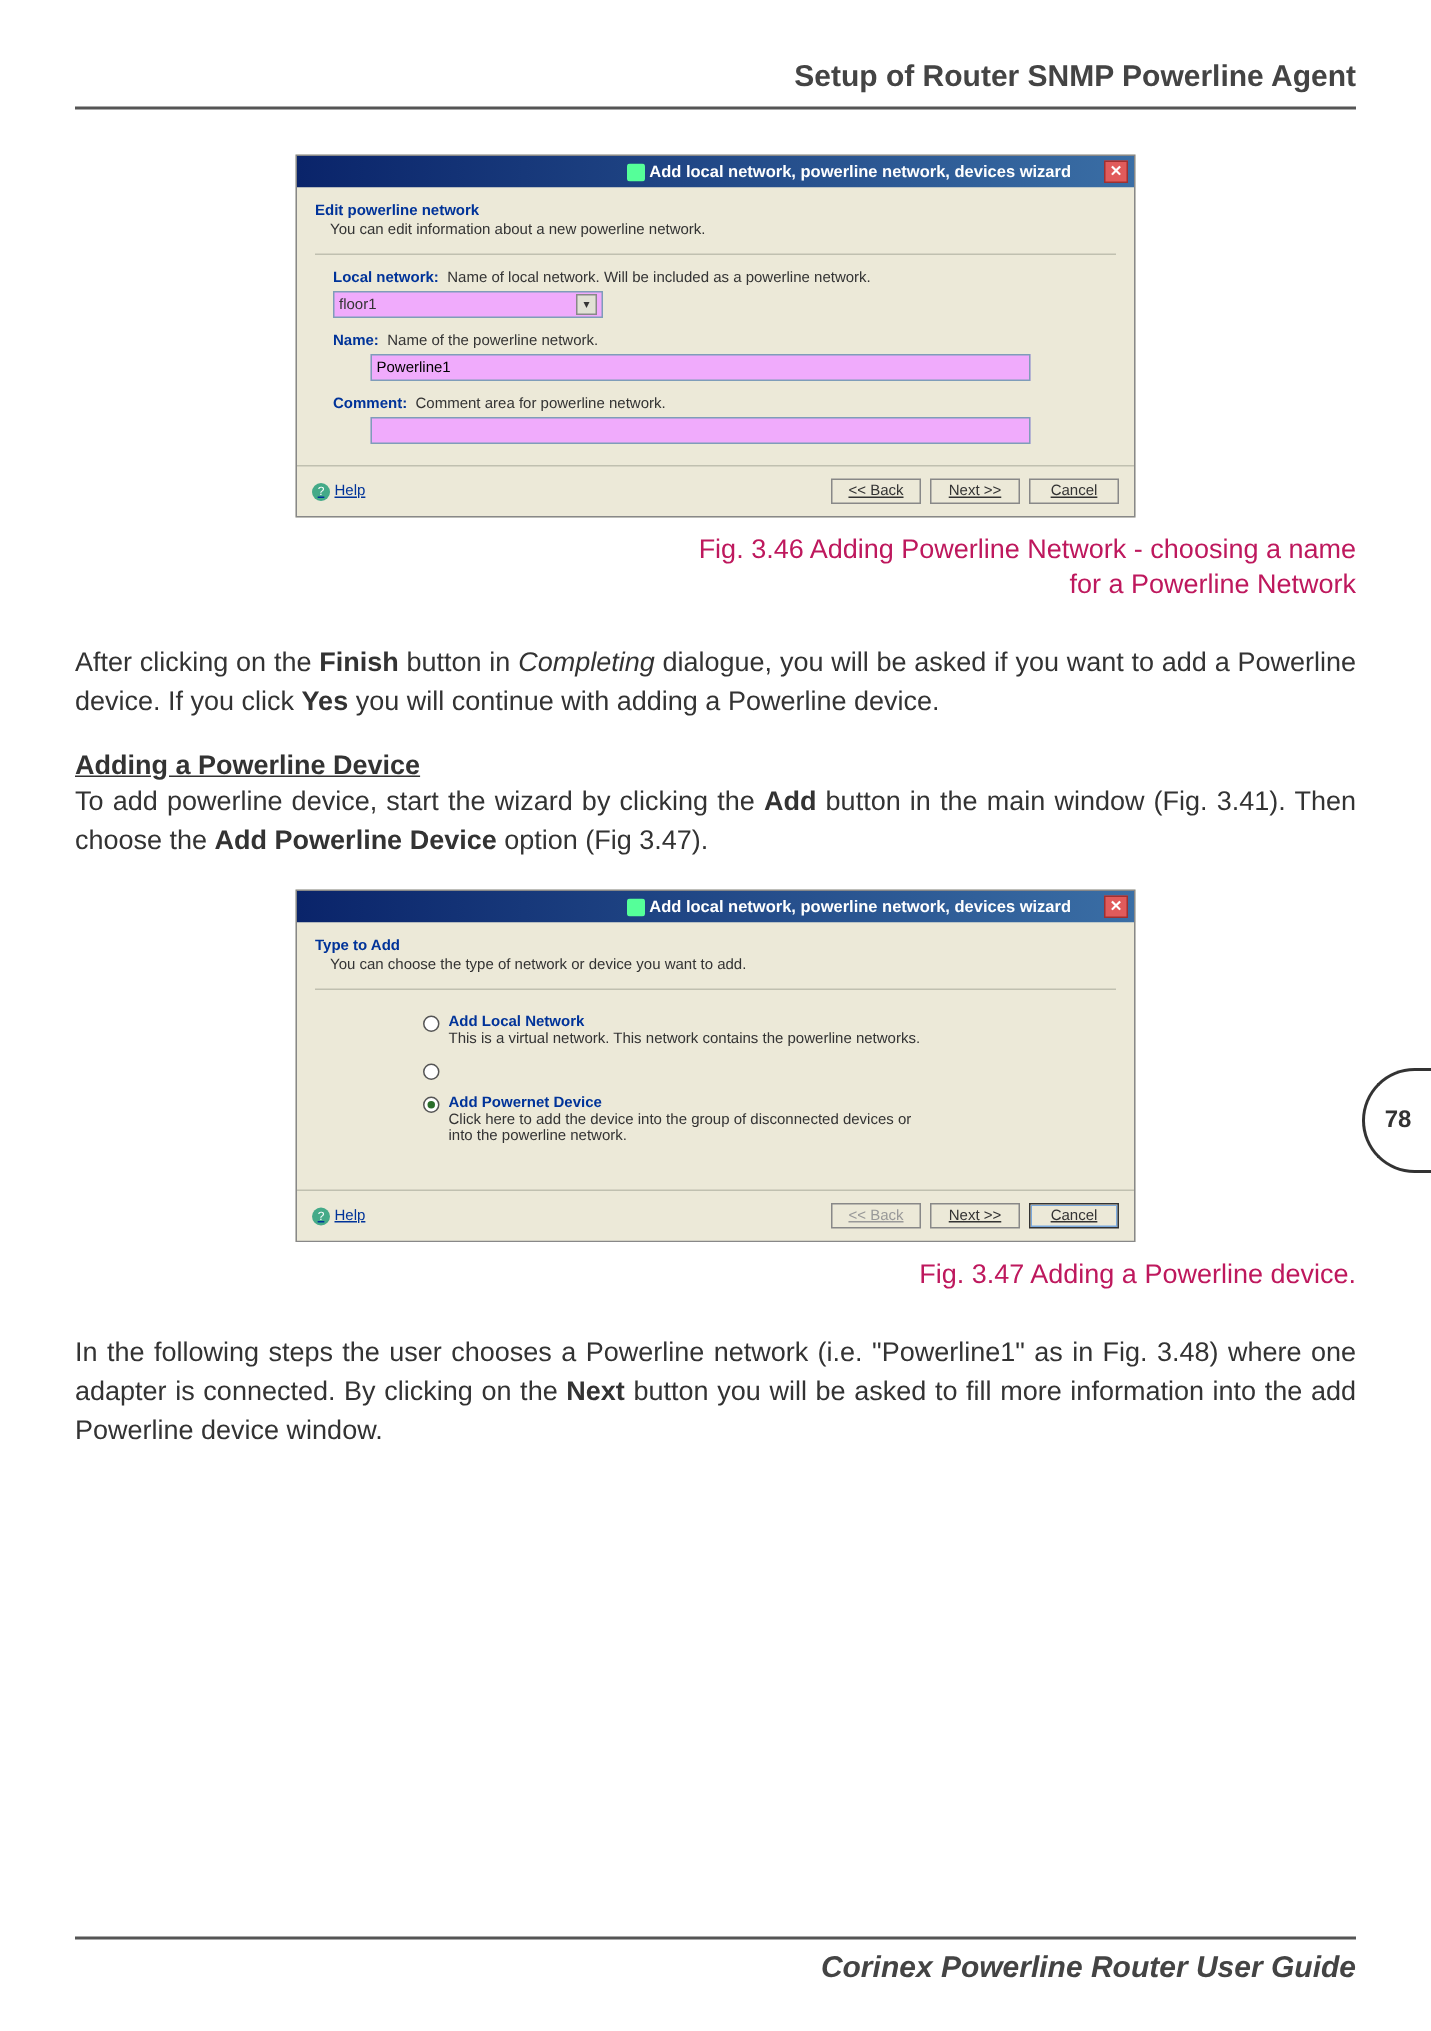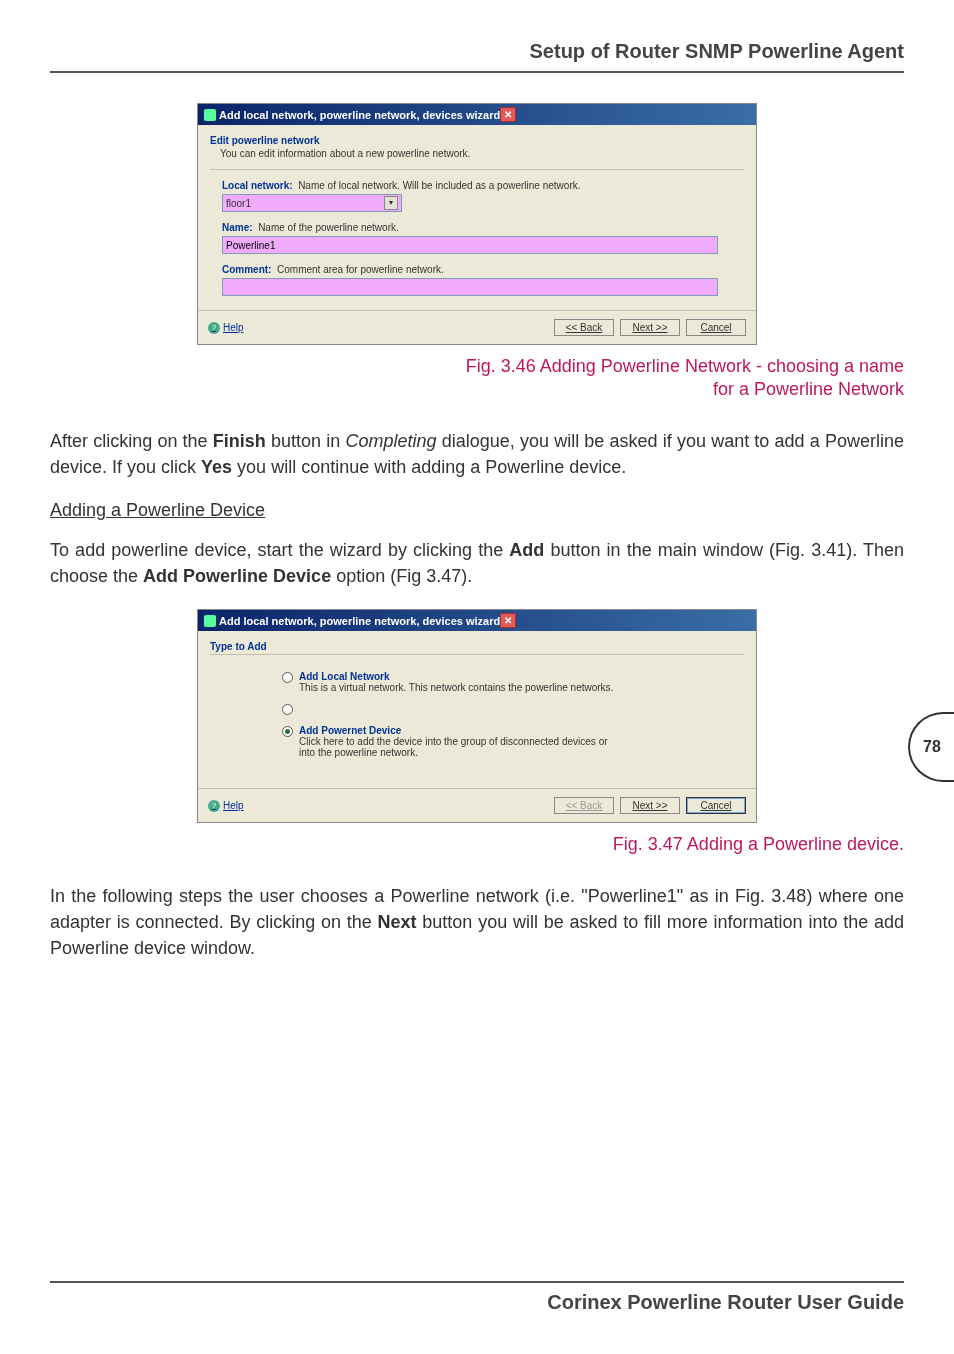--- a/index.html
+++ b/index.html
@@ -29,24 +29,25 @@
       border: 1px solid #888;
       background: #ece9d8;
       font-family: Tahoma, sans-serif;
       font-size: 10px;
     }
     .dialog-titlebar {
       background: linear-gradient(to right, #0a246a, #3a6ea5);
       color: #fff;
       padding: 3px 4px 3px 6px;
       display: flex;
-      justify-content: flex-start;
+      justify-content: flex-end;
       align-items: center;
       font-weight: bold;
       font-size: 11px;
+      gap: 22px;
     }
     .dialog-titlebar .left { display:flex; align-items:center; gap:3px;}
     .dialog-titlebar .icon {
       width: 12px; height: 12px;
       display:inline-block;
     }
     .close-btn {
       width: 16px; height: 15px;
       background: #e15b5b;
       border: 1px solid #a03030;
@@ -96,22 +97,23 @@
     }
     .select-arrow {
       width:14px; height:14px;
       background:#e1e1d5;
       border:1px solid #888;
       text-align:center;
       line-height:12px;
       font-size:8px;
     }
     .text-box {
-      width: 496px;
+      width: 440px;
       display:block;
+      margin-left:25px;
     }
     .dialog-footer {
       border-top: 1px solid #c0c0b0;
       padding: 8px 10px;
       display: flex;
       justify-content: space-between;
       align-items: center;
       background: #ece9d8;
     }
     .help-link {
@@ -155,24 +157,23 @@
       font-size: 18px;
       color: #333;
       line-height: 1.45;
       text-align: justify;
       margin-bottom: 20px;
     }
     .body-text b { font-weight: bold; }
     .body-text i { font-style: italic; }
     .subheading {
       font-size: 18px;
-      font-weight: normal;
+      font-weight: bold;
       text-decoration: underline;
       color: #333;
-      margin-bottom: 16px;
     }
     .radio-list {
       padding: 6px 0 6px 60px;
     }
     .radio-item { margin-bottom: 10px; display:flex; gap:6px;}
     .radio-circle {
       width:11px;height:11px;border:1px solid #555;border-radius:50%;
       background:#fff; margin-top:1px; flex-shrink:0;
       display:flex;align-items:center;justify-content:center;
     }
@@ -194,23 +195,24 @@
       display:flex;
       align-items:center;
       justify-content:center;
       font-size: 16px;
       font-weight: bold;
       color:#333;
       background:#fff;
     }
     .footer-area {
       position:absolute;
-      bottom: 40px;
+      bottom: 30px;
       left: 50px;
       right: 50px;
+      font-style: italic;
     }
     .footer-rule {
       border-top: 2px solid #555;
       margin-bottom: 8px;
     }
     .footer-text {
       text-align: right;
       font-weight: bold;
       font-size: 20px;
       color: #444;
@@ -296,20 +298,21 @@
           <svg viewBox="0 0 12 12">
               <rect width="12" height="12" fill="#5f9" rx="2"></rect>
             </svg>
         </span>
         <span>Add local network, powerline network, devices wizard</span>
       </span>
       <span class="close-btn">✕</span>
     </div>
     <div class="dialog-body">
       <div class="section-title">Type to Add</div>
+      <div class="section-sub">You can choose the type of network or  device you want to add.</div>
       <div class="group">
         <div class="radio-list">
           <div class="radio-item">
             <span class="radio-circle"></span>
             <span class="radio-label">
               <span class="rtitle">Add Local Network</span>
               <span class="rdesc">This is a virtual network. This network contains the powerline networks.</span>
             </span>
           </div>
           <div class="radio-item">

